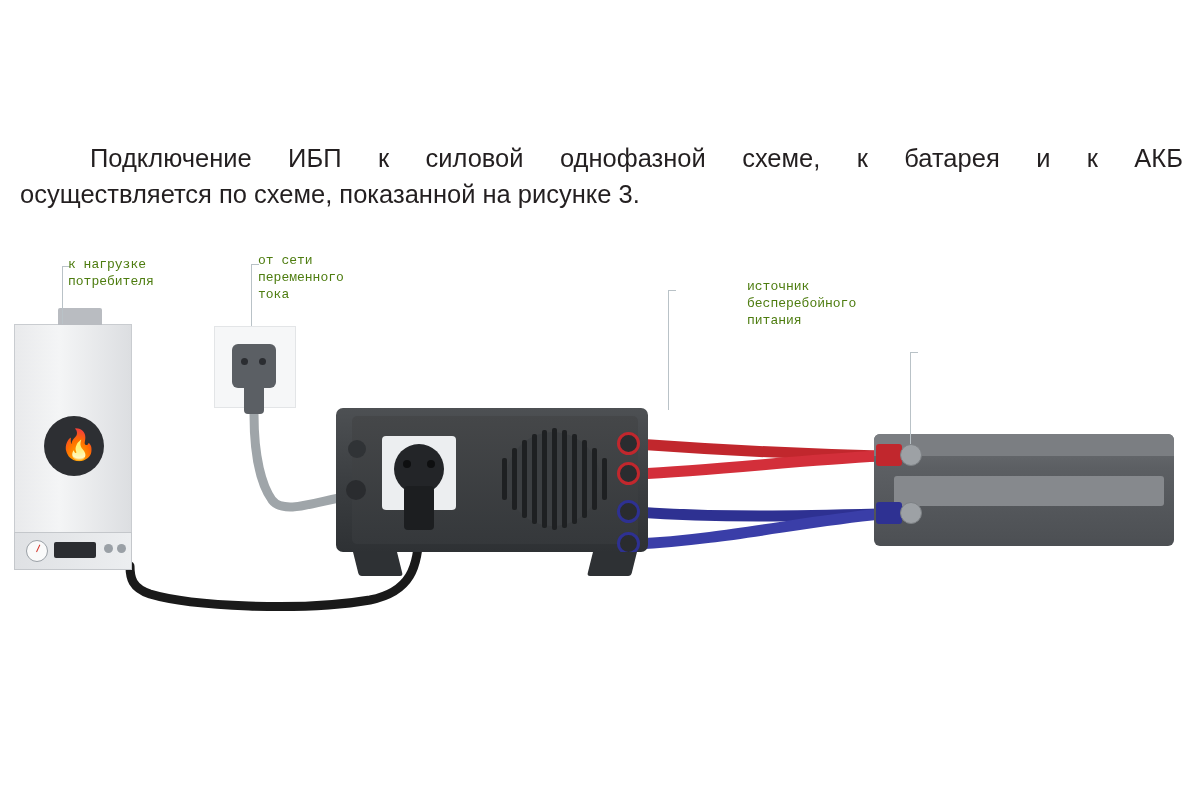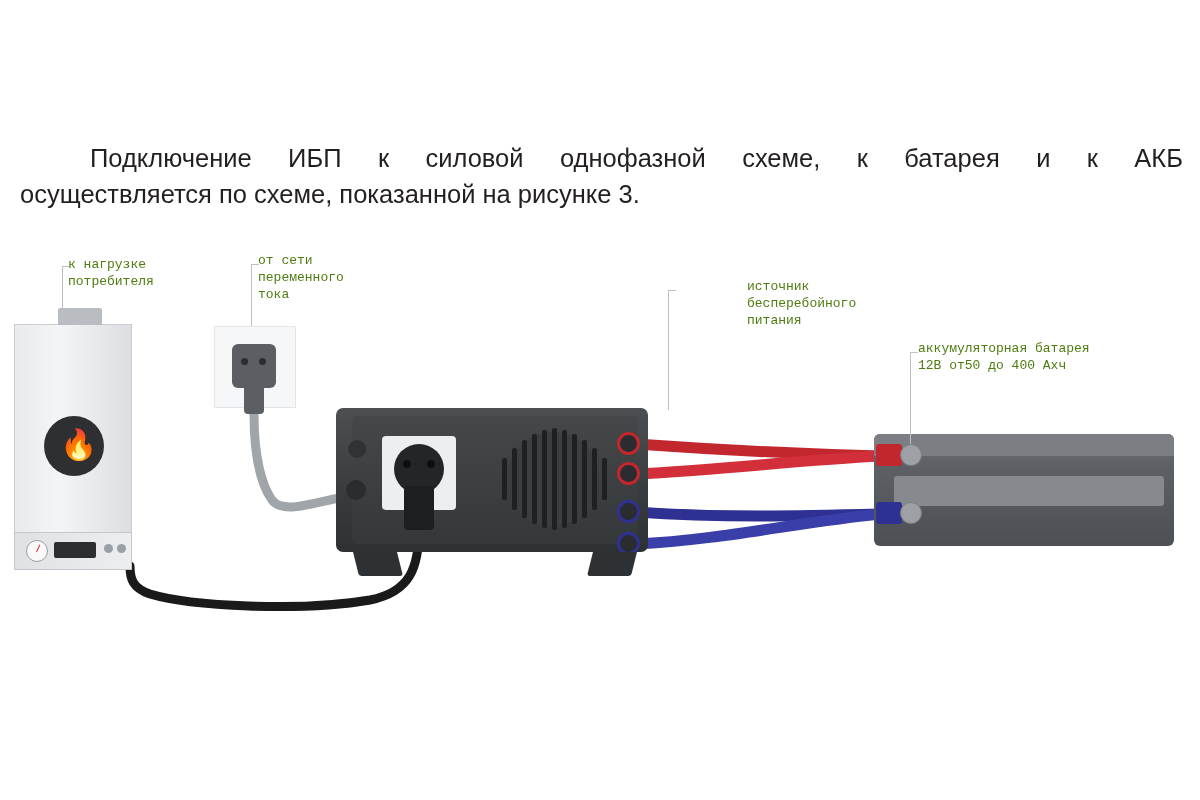--- a/index.html
+++ b/index.html
@@ -318,16 +318,14 @@
   <div id="bat-body"></div>
   <div id="bat-top-strip"></div>
   <div id="bat-stripe"></div>
   <div id="bat-term-red"></div>
   <div id="bat-term-blue"></div>
   <div id="bat-cap-red"></div>
   <div id="bat-cap-blue"></div>
 
   <div class="leader v" id="leader-bat-v"></div>
   <div class="leader h" id="leader-bat-h"></div>
-  <div class="lbl" id="lbl-battery">аккумуляторная батарея
-12В от50 до 400 Ахч</div>
 
 </div>
 
 </body></html>

